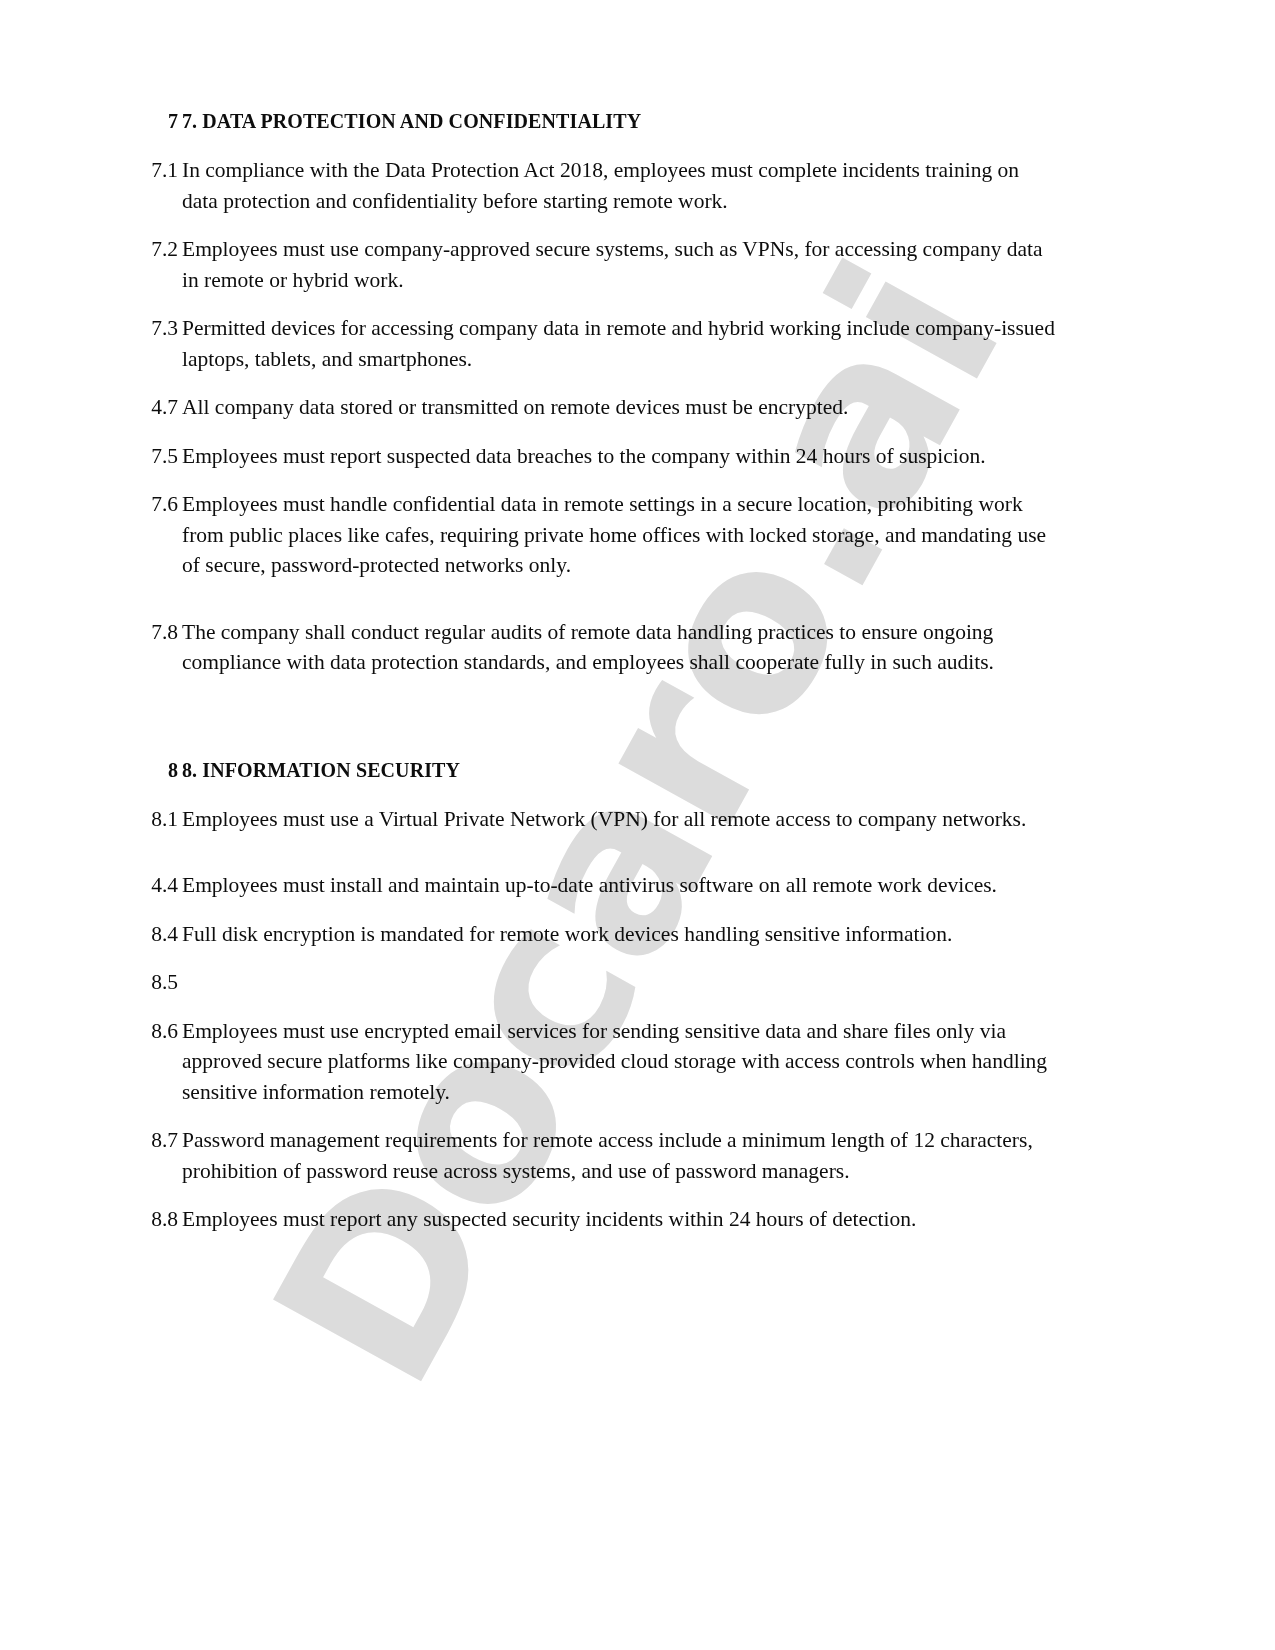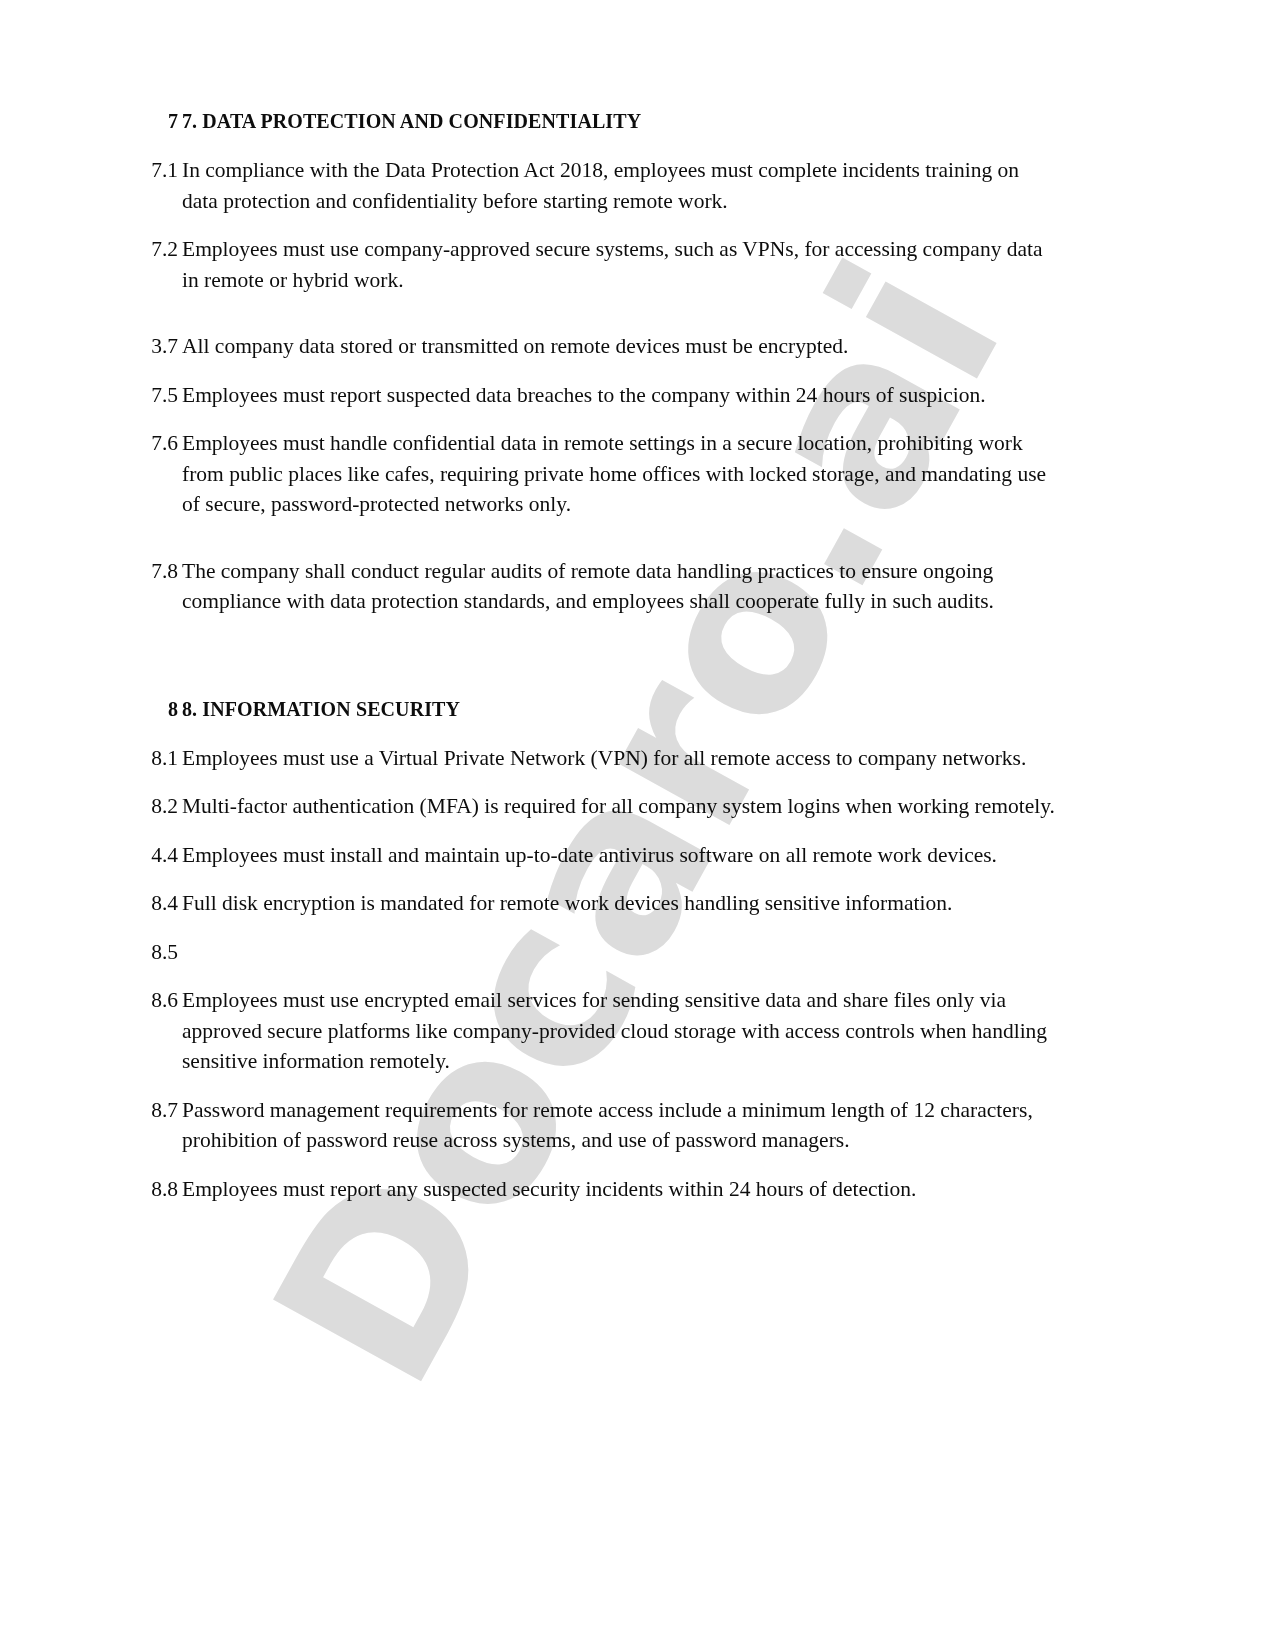--- a/index.html
+++ b/index.html
@@ -126,24 +126,28 @@
       <div class="body-text">In compliance with the Data Protection Act 2018, employees must complete incidents training on data protection and confidentiality before starting remote work.</div>
     </div>
     <div class="sp-between"></div>
 
     <div class="doc-block clause">
       <div class="num">7.2</div>
       <div class="body-text">Employees must use company-approved secure systems, such as VPNs, for accessing company data in remote or hybrid work.</div>
     </div>
     <div class="sp-between"></div>
 
-    <div class="sp-between"></div>
-
-    <div class="doc-block clause">
-      <div class="num">3.7</div>
+    <div class="doc-block clause">
+      <div class="num">7.3</div>
+      <div class="body-text">Permitted devices for accessing company data in remote and hybrid working include company-issued laptops, tablets, and smartphones.</div>
+    </div>
+    <div class="sp-between"></div>
+
+    <div class="doc-block clause">
+      <div class="num">4.7</div>
       <div class="body-text">All company data stored or transmitted on remote devices must be encrypted.</div>
     </div>
     <div class="sp-between"></div>
 
     <div class="doc-block clause">
       <div class="num">7.5</div>
       <div class="body-text">Employees must report suspected data breaches to the company within 24 hours of suspicion.</div>
     </div>
     <div class="sp-between"></div>
 
@@ -168,24 +172,20 @@
     </div>
 
     <div class="sp-sec8-after"></div>
 
     <div class="doc-block clause">
       <div class="num">8.1</div>
       <div class="body-text">Employees must use a Virtual Private Network (VPN) for all remote access to company networks.</div>
     </div>
     <div class="sp-between"></div>
 
-    <div class="doc-block clause">
-      <div class="num">8.2</div>
-      <div class="body-text">Multi-factor authentication (MFA) is required for all company system logins when working remotely.</div>
-    </div>
     <div class="sp-between"></div>
 
     <div class="doc-block clause">
       <div class="num">4.4</div>
       <div class="body-text">Employees must install and maintain up-to-date antivirus software on all remote work devices.</div>
     </div>
     <div class="sp-between"></div>
 
     <div class="doc-block clause">
       <div class="num">8.4</div>

